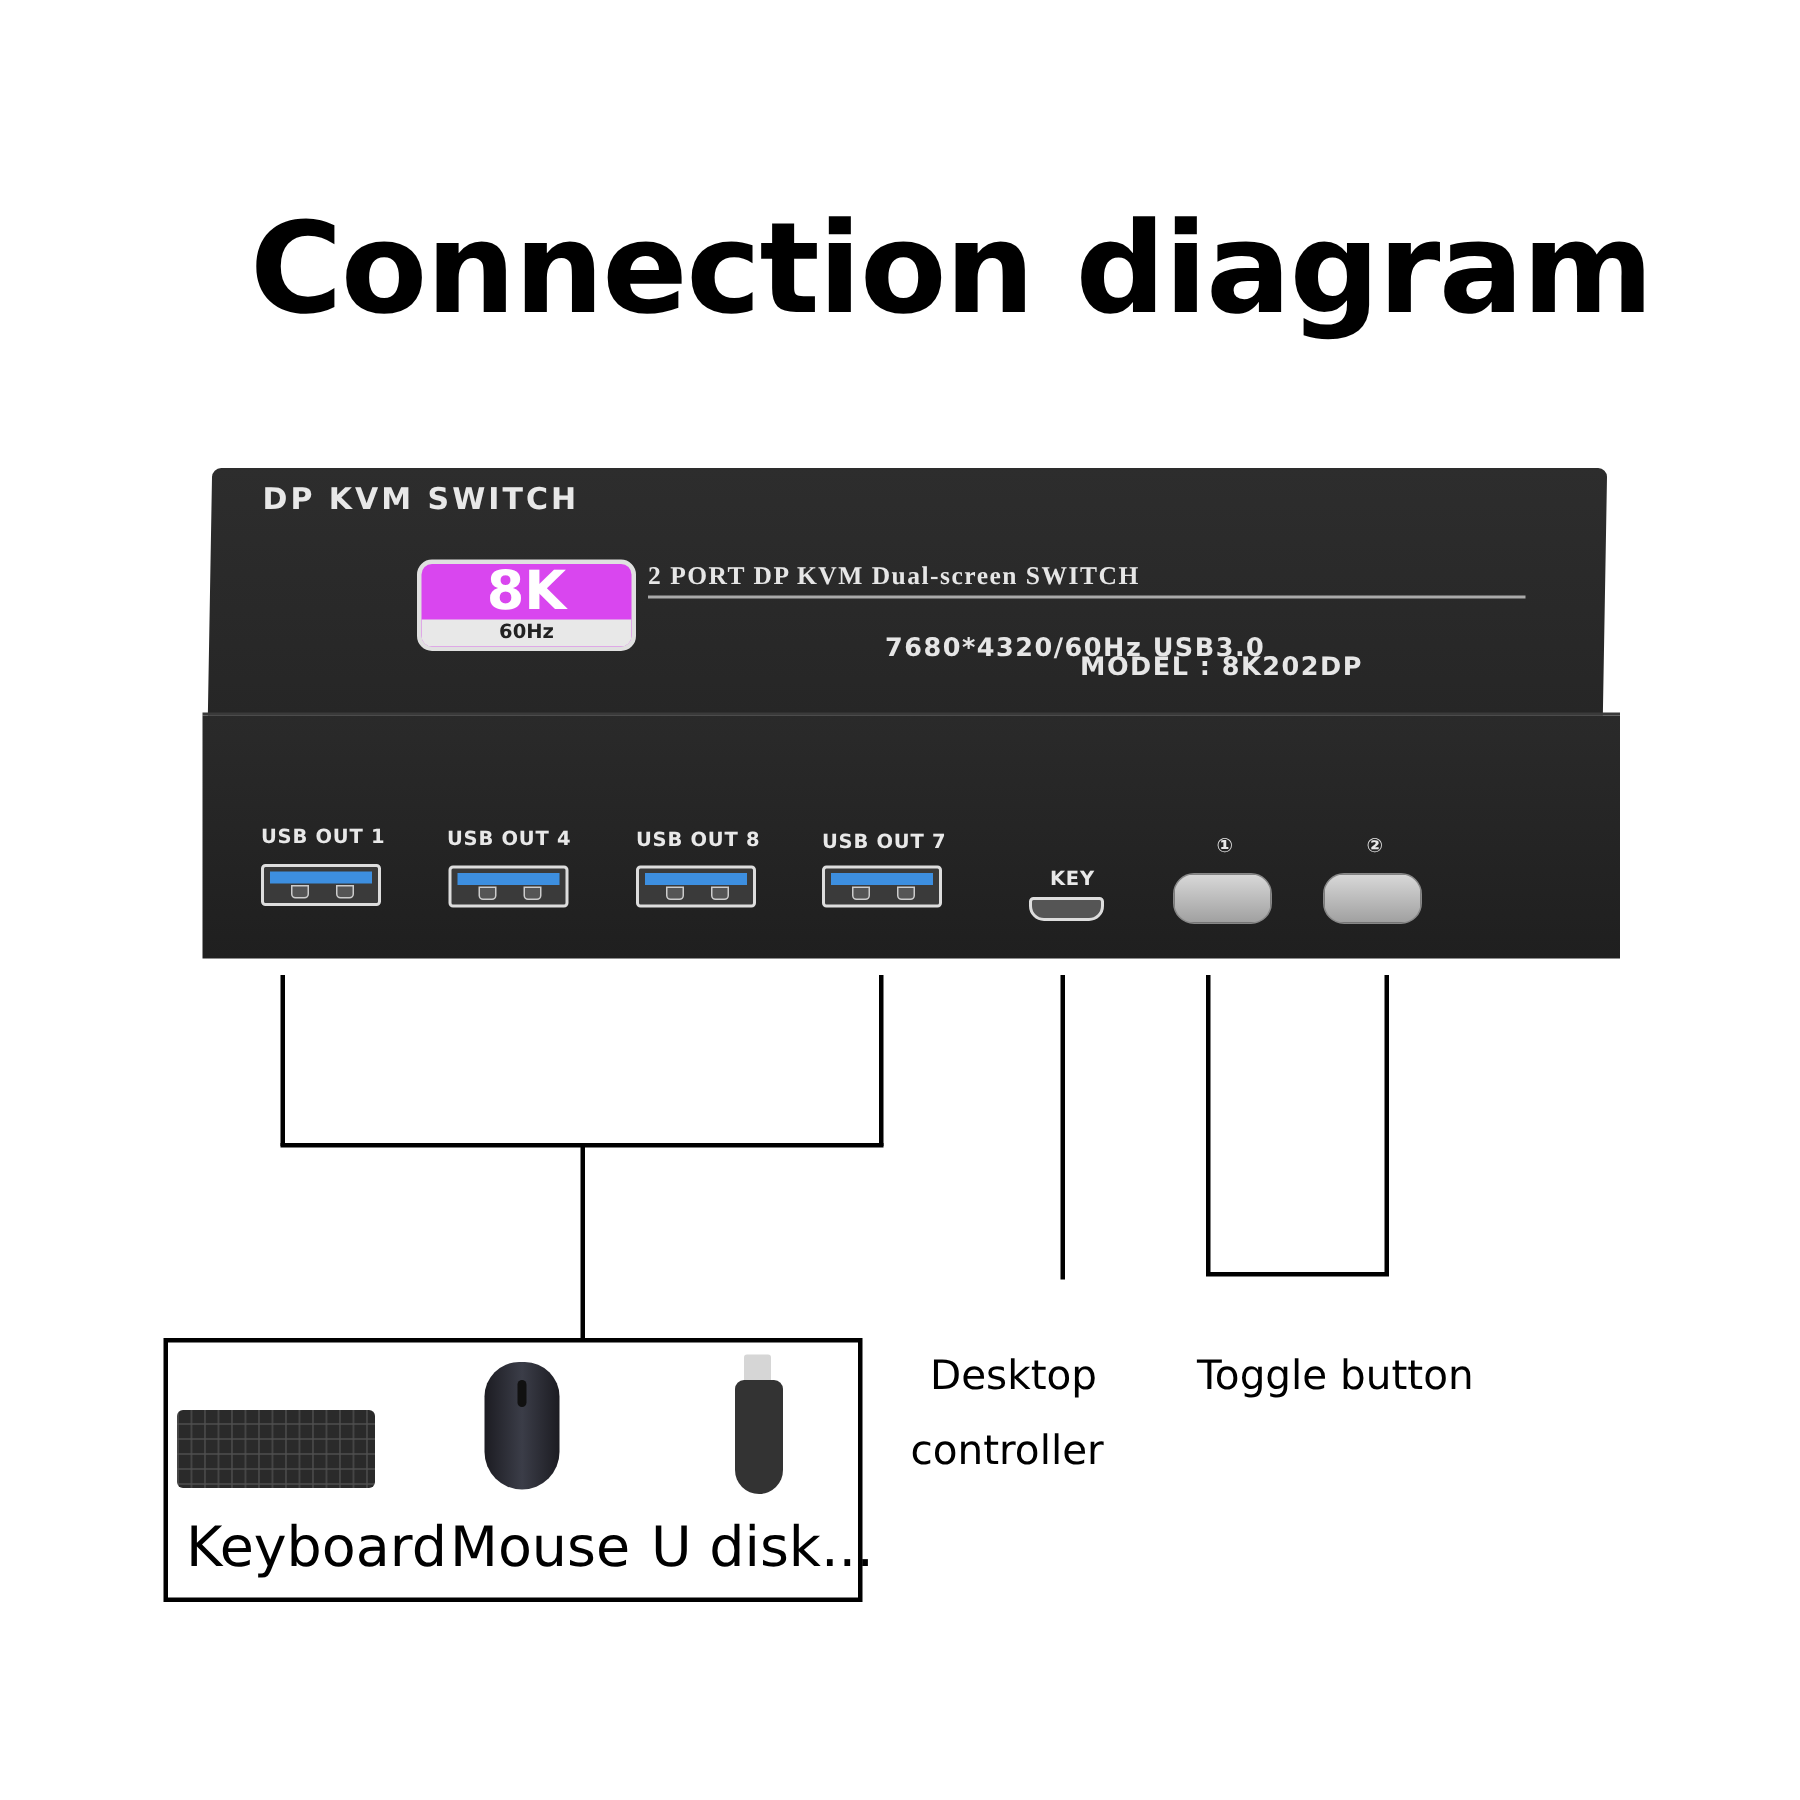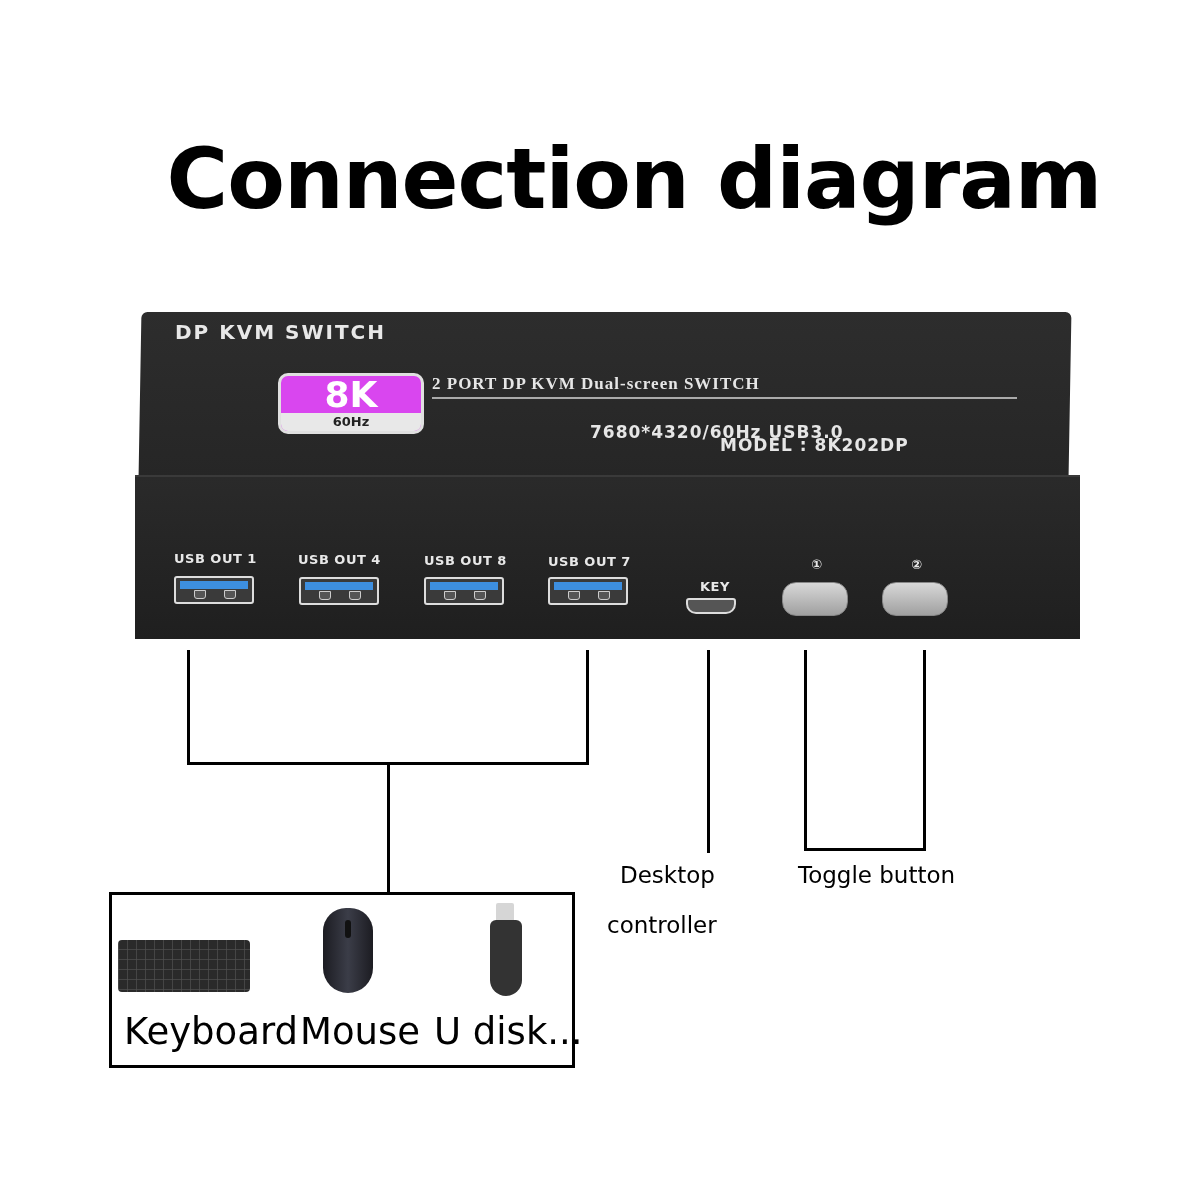--- a/index.html
+++ b/index.html
@@ -59,21 +59,21 @@
   .keyboard {
     position: absolute; left: 118px; top: 940px; width: 132px; height: 52px; background: #2a2a2a; border-radius: 4px;
     background-image: linear-gradient(90deg, rgba(80,80,80,0.7) 1px, transparent 1px), linear-gradient(0deg, rgba(80,80,80,0.7) 1px, transparent 1px);
     background-size: 9px 10px;
   }
   .mouse { position: absolute; left: 323px; top: 908px; width: 50px; height: 85px; background: linear-gradient(90deg, #1c1c22, #3b3d48 50%, #1c1c22); border-radius: 24px 24px 26px 26px; }
   .mouse .wheel { position: absolute; left: 22px; top: 12px; width: 6px; height: 18px; background: #111; border-radius: 3px; }
   .udisk-cap { position: absolute; left: 496px; top: 903px; width: 18px; height: 20px; background: #d6d6d6; border-radius: 2px; }
   .udisk { position: absolute; left: 490px; top: 920px; width: 32px; height: 76px; background: #333; border-radius: 6px 6px 16px 16px; }
   .periph-label { position: absolute; top: 1010px; font-size: 37px; font-family: "DejaVu Sans", sans-serif; white-space: nowrap; }
-  .callout { position: absolute; font-size: 23px; font-family: "DejaVu Sans", sans-serif; white-space: nowrap; }
+  .callout { position: absolute; font-size: 27px; font-family: "DejaVu Sans", sans-serif; white-space: nowrap; margin-top: 40px; }
 </style>
 </head>
 <body>
 
 <div class="title">Connection diagram</div>
 
 <div class="device-top"></div>
 <div class="device-front"></div>
 
 <div class="brand">DP KVM SWITCH</div>

